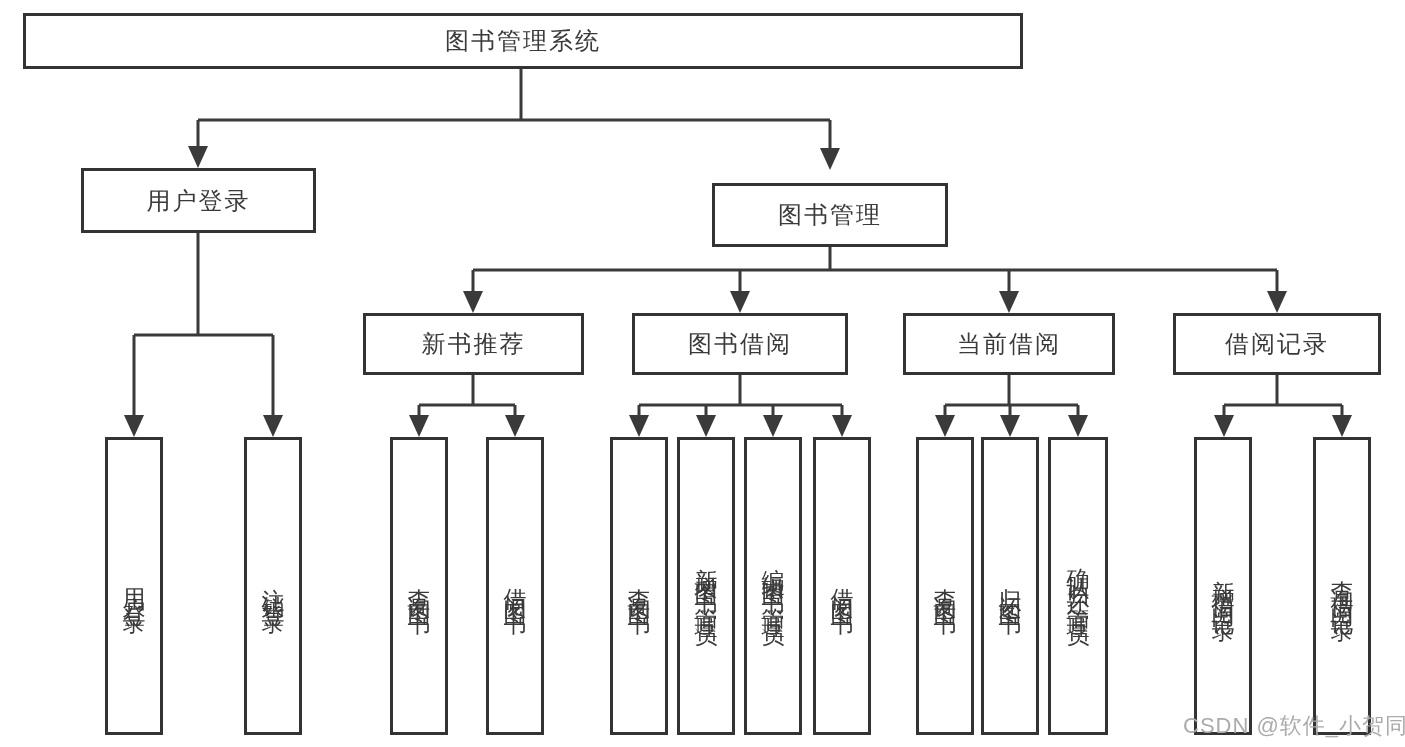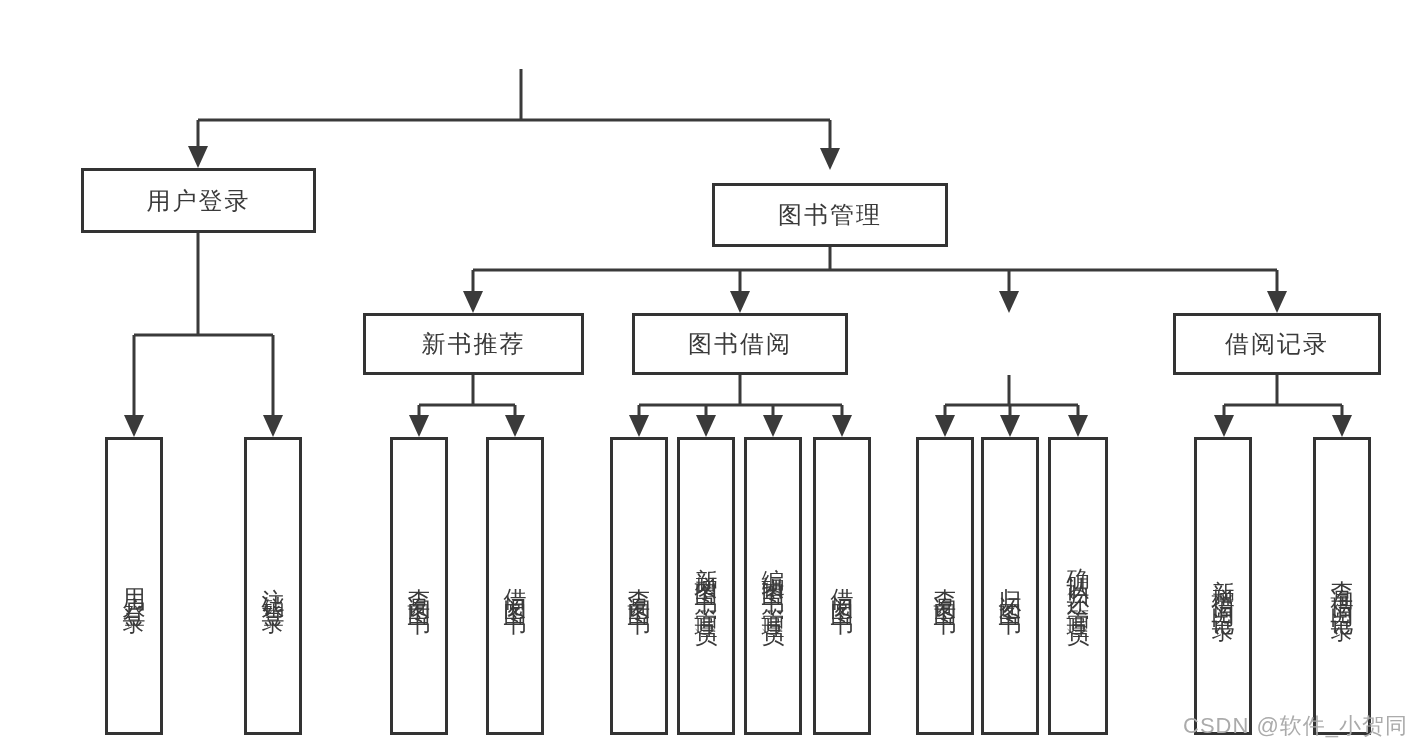--- a/index.html
+++ b/index.html
@@ -61,33 +61,39 @@
       <polygon points="763,415 783,415 773,437"></polygon>
       <polygon points="832,415 852,415 842,437"></polygon>
       <polygon points="935,415 955,415 945,437"></polygon>
       <polygon points="1000,415 1020,415 1010,437"></polygon>
       <polygon points="1068,415 1088,415 1078,437"></polygon>
       <polygon points="1214,415 1234,415 1224,437"></polygon>
       <polygon points="1332,415 1352,415 1342,437"></polygon>
     </g>
   </svg>
 
+  <div class="box" style="left:23px;top:13px;width:1000px;height:56px">
+    <span>图书管理系统</span>
+  </div>
 
   <div class="box" style="left:81px;top:168px;width:235px;height:65px">
     <span>用户登录</span>
   </div>
   <div class="box" style="left:712px;top:183px;width:236px;height:64px">
     <span>图书管理</span>
   </div>
 
   <div class="box" style="left:363px;top:313px;width:221px;height:62px">
     <span>新书推荐</span>
   </div>
   <div class="box" style="left:632px;top:313px;width:216px;height:62px">
     <span>图书借阅</span>
+  </div>
+  <div class="box" style="left:903px;top:313px;width:212px;height:62px">
+    <span>当前借阅</span>
   </div>
   <div class="box" style="left:1173px;top:313px;width:208px;height:62px">
     <span>借阅记录</span>
   </div>
 
   <div class="box leaf" style="left:105px;top:437px;width:58px;height:298px">
     <span class="vtext">用户登录</span>
   </div>
   <div class="box leaf" style="left:244px;top:437px;width:58px;height:298px">
     <span class="vtext">注销登录</span>

